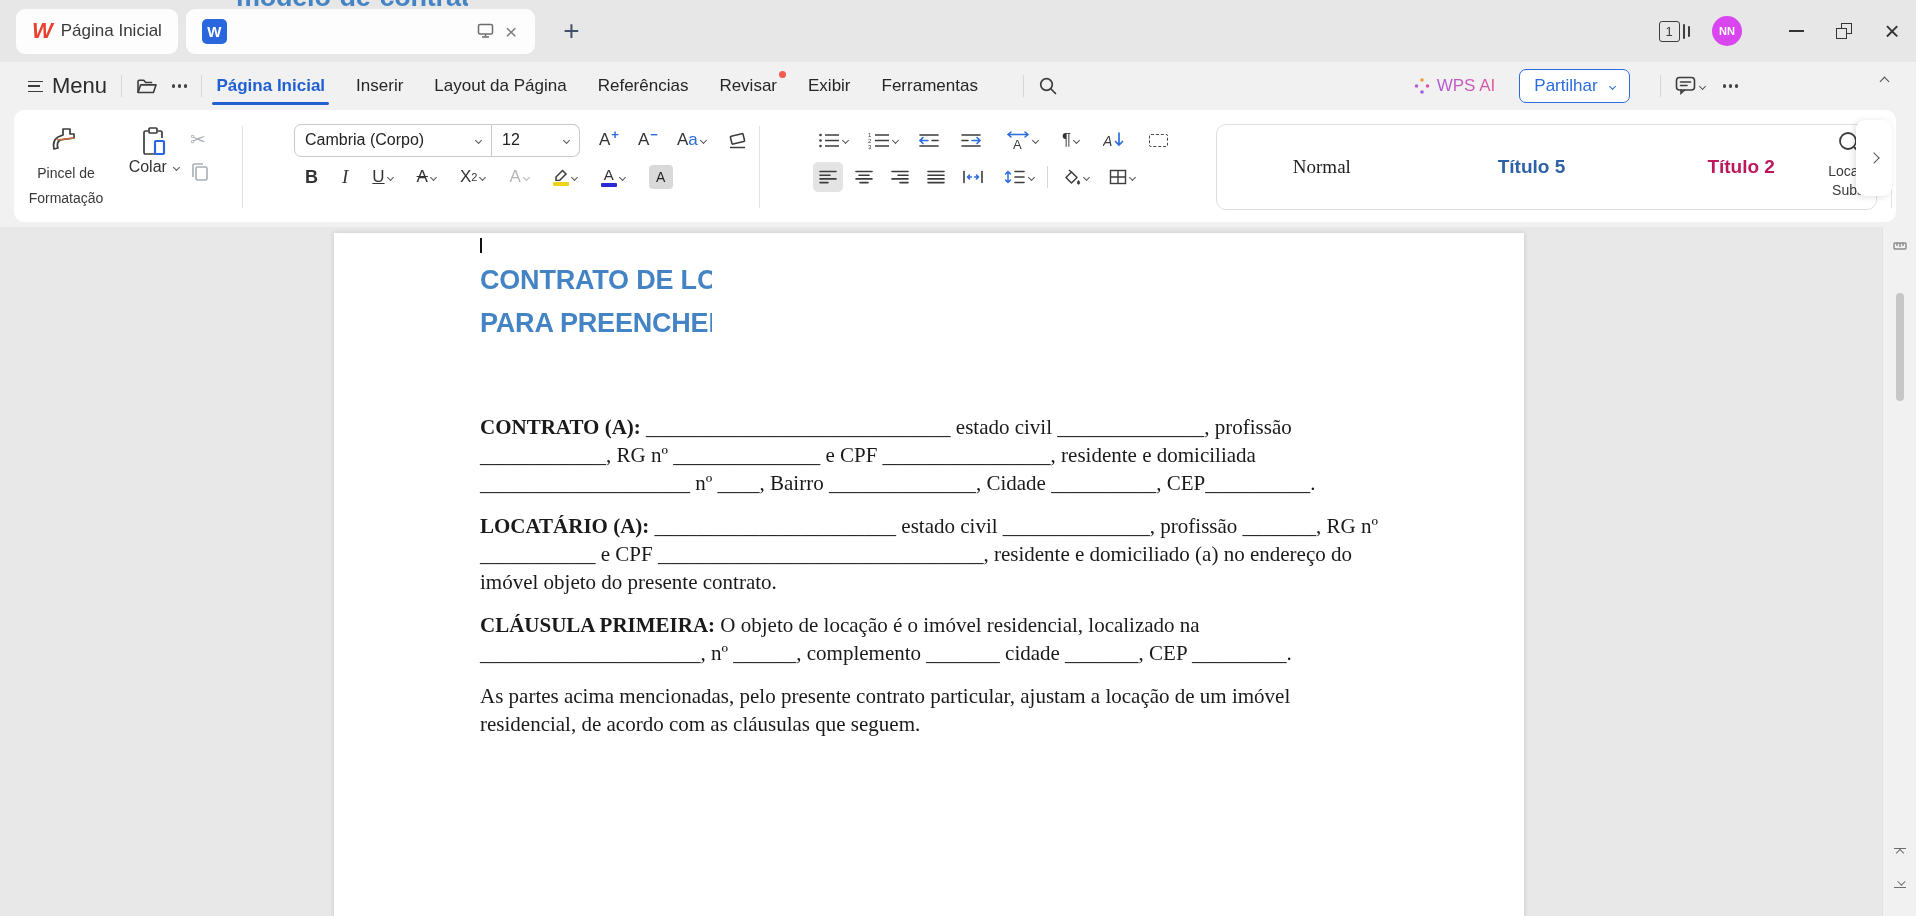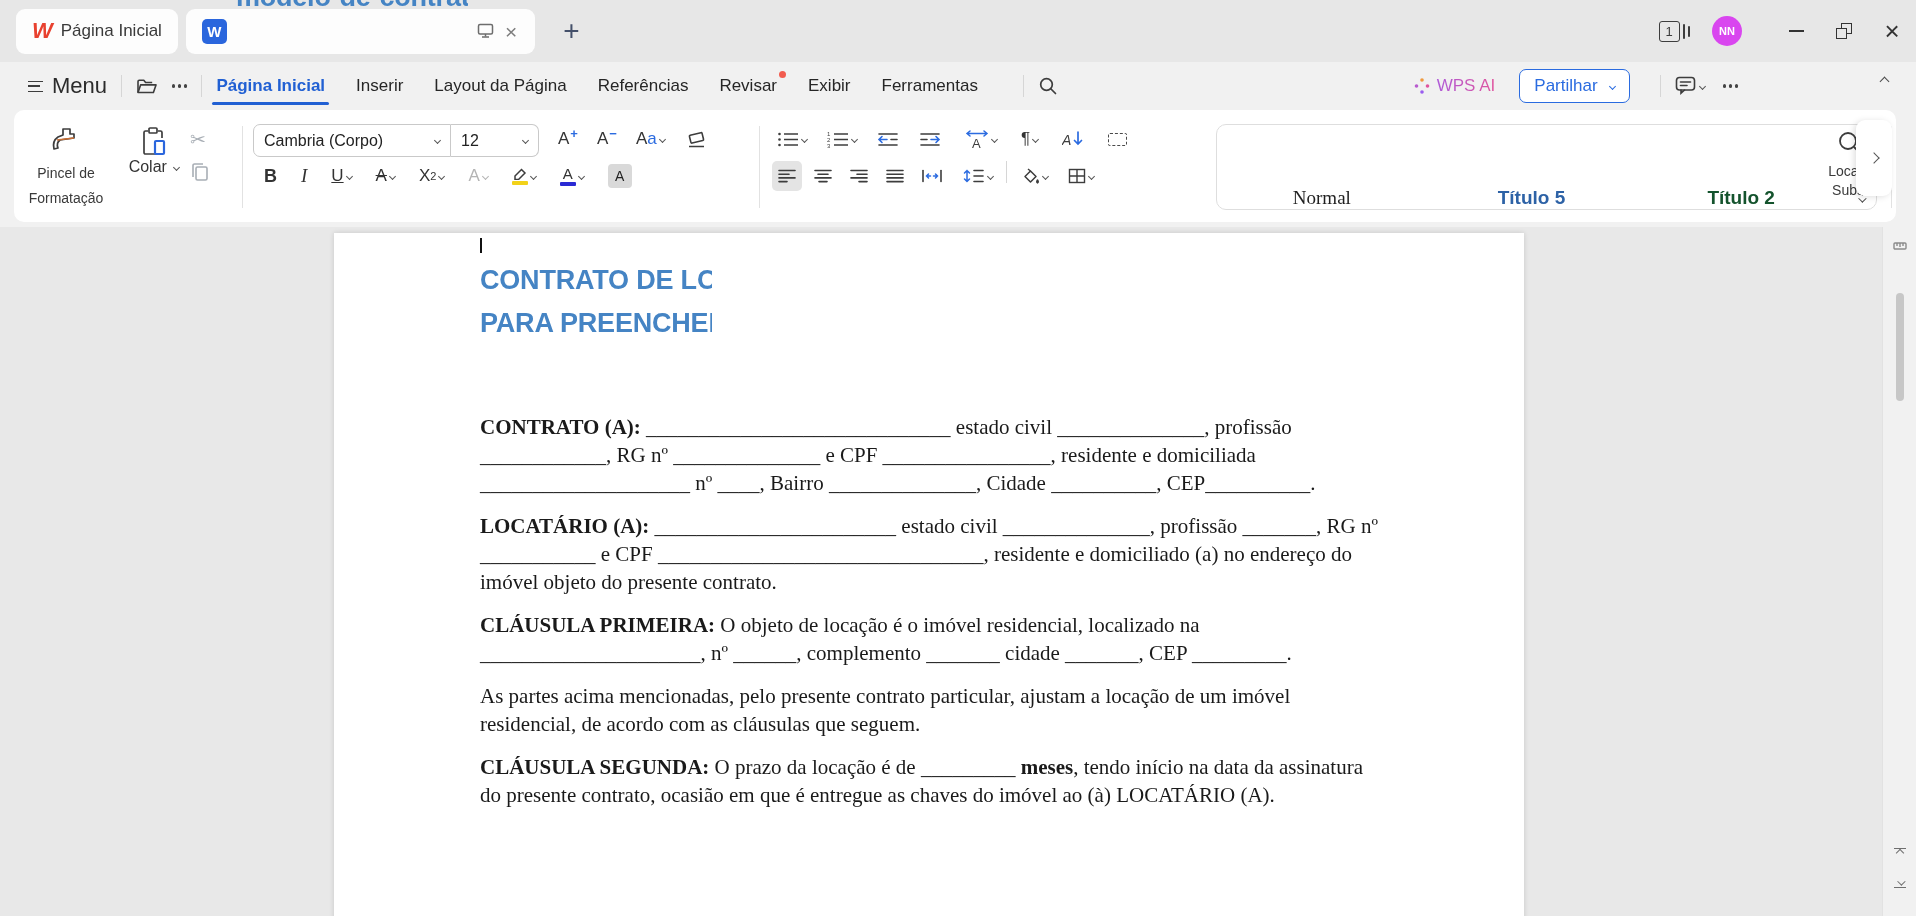--- a/index.html
+++ b/index.html
@@ -62,44 +62,44 @@
   .ribbon-panel { position:absolute; left:14px; right:20px; top:0; bottom:5px; background:#fff; border-radius:10px; display:flex; align-items:stretch; overflow:hidden; }
   .rp-sep { width:1px; background:#e2e2e2; margin:16px 4px 14px 4px; }
   .tallbtn { display:flex; flex-direction:column; align-items:center; justify-content:flex-start; padding-top:16px; }
   .tallbtn .lbl { font-size:14px; color:#3a3a3a; line-height:1.25; text-align:center; margin-top:7px; }
   .pincel { width:104px; }
   .colar-group { width:120px; display:flex; padding-top:16px; }
   .colar { display:flex; flex-direction:column; align-items:center; width:72px; }
   .cutcopy { display:flex; flex-direction:column; gap:12px; padding-top:4px; }
   .scissors { font-size:19px; color:#a8aeb5; line-height:1; }
   .block { display:flex; flex-direction:column; padding-top:14px; }
-  .brow { display:flex; height:32px; margin-bottom:5px; }
+  .brow { display:flex; align-items:center; height:32px; margin-bottom:5px;margin-left:41px; }
   .combo { display:flex; align-items:center; justify-content:space-between; border:1px solid #c9c9c9; border-radius:7px; height:33px; background:#fff; padding:0 10px; font-size:16px; color:#222; }
   .fontname { width:198px; border-top-right-radius:0; border-bottom-right-radius:0; }
   .fontsize { width:88px; border-left:none; border-top-left-radius:0; border-bottom-left-radius:0; }
   .ibtn { display:flex; align-items:center; justify-content:center; border-radius:5px; padding:0 5px; height:30px; font-size:17px; color:#333; }
   .ibtn.active { background:#e4e4e4; }
   .sup-blue { color:#2b6be0; font-size:13px; font-weight:bold; position:relative; top:-6px; left:1px; }
   .aa-blue { color:#2b6be0; }
   .glyph-b { font-weight:bold; font-size:18px; }
   .glyph-i { font-family:"Liberation Serif",serif; font-style:italic; font-size:19px; }
   .glyph-u { text-decoration:underline; font-size:17px; }
   .glyph-strike { text-decoration:line-through; font-size:17px; }
   .glyph-gray { color:#b4b4b4; font-size:17px; }
   .swatch { display:flex; flex-direction:column; align-items:center; line-height:1; }
   .swatch .bar { width:16px; height:3.6px; border-radius:1px; margin-top:1.5px; }
   .abox { width:24px; height:24px; background:#d9d9d9; border-radius:4px; display:flex; align-items:center; justify-content:center; font-size:14px; color:#222; }
   .gap6  { margin-left:6px; }  .gap10 { margin-left:10px; } .gap14 { margin-left:14px; }
 
   
-  .gallery { flex:1; margin:14px 10px 12px 22px; border:1px solid #dedede; border-radius:10px; display:flex; align-items:flex-end; min-width:0; }
+  .gallery { flex:1; margin:14px 10px 12px 22px; border:1px solid #dedede; border-radius:10px; display:flex; align-items:center; min-width:0; }
   .chip { flex:1; display:flex; align-items:center; justify-content:center; font-size:19px; }
   .chip.normal { font-family:"Liberation Serif",serif; color:#1f1f1f; }
   .chip.t1 { font-weight:bold; color:#2d62a6; }
-  .chip.t2 { font-weight:bold; color:#14532d; }
+  .chip.t2 { font-weight:bold; color:#be185d; }
   .gal-arrows { width:30px; display:flex; flex-direction:column; align-items:center; justify-content:space-around; padding:6px 0; }
   .gal-arrows .chev { width:6px; height:6px; }
   .dbl { display:flex; flex-direction:column; gap:1px; align-items:center; }
   .dbl .chev { width:6px; height:6px; }
 
   
   .findrep { position:absolute; right:0; top:12px; bottom:6px; width:92px; display:flex; flex-direction:column; align-items:center; padding-top:8px; overflow:hidden; }
   .findrep .lbl { font-size:14px; color:#3a3a3a; line-height:1.35; margin-top:6px; text-align:center; }
   .expand-tab { position:absolute; right:24px; top:10px; width:36px; height:76px; background:#fff; border-radius:9px; box-shadow:-2px 1px 6px rgba(0,0,0,.13); display:flex; align-items:center; justify-content:center; }
   .expand-tab .chev { width:8px; height:8px; border-color:#555; }
@@ -497,21 +497,20 @@
     <span class="cursor-tick"></span>
     <div class="doc-title">
       <div>CONTRATO DE LOCAÇÃO DE IMÓVEL RESIDENCIAL SIMPLES</div>
       <div>PARA PREENCHER</div>
     </div>
     <div class="doc-body">
       <p><b>CONTRATO (A):</b><span> _____________________________ estado civil ______________, profissão ____________, RG nº ______________ e CPF ________________, residente e domiciliada ____________________ nº ____, Bairro ______________, Cidade __________, CEP__________.</span></p>
       <p><b>LOCATÁRIO (A):</b><span> _______________________ estado civil ______________, profissão _______, RG nº ___________ e CPF _______________________________, residente e domiciliado (a) no endereço do imóvel objeto do presente contrato.</span></p>
       <p><b>CLÁUSULA PRIMEIRA:</b><span> O objeto de locação é o imóvel residencial, localizado na _____________________, nº ______, complemento _______ cidade _______, CEP _________.</span></p>
       <p><span>As partes acima mencionadas, pelo presente contrato particular, ajustam a locação de um imóvel residencial, de acordo com as cláusulas que seguem.</span></p>
-      <p><b>CLÁUSULA SEGUNDA:</b><span> O prazo da locação é de _________ </span><b>meses</b><span>, tendo início na data da assinatura do presente contrato, ocasião em que é entregue as chaves do imóvel ao (à) LOCATÁRIO (A).</span></p>
     </div>
   </div>
 
   <div class="scrollstrip">
     <span class="strip-icon" style="top:8px;">
       <svg width="16" height="16" viewBox="0 0 16 16" fill="none" stroke="#8a8a8a" stroke-width="1.4">
         <rect x="2" y="5" width="12" height="6" rx="1"></rect>
         <line x1="5" y1="5" x2="5" y2="8"></line>
           <line x1="8" y1="5" x2="8" y2="9"></line>
           <line x1="11" y1="5" x2="11" y2="8"></line>

